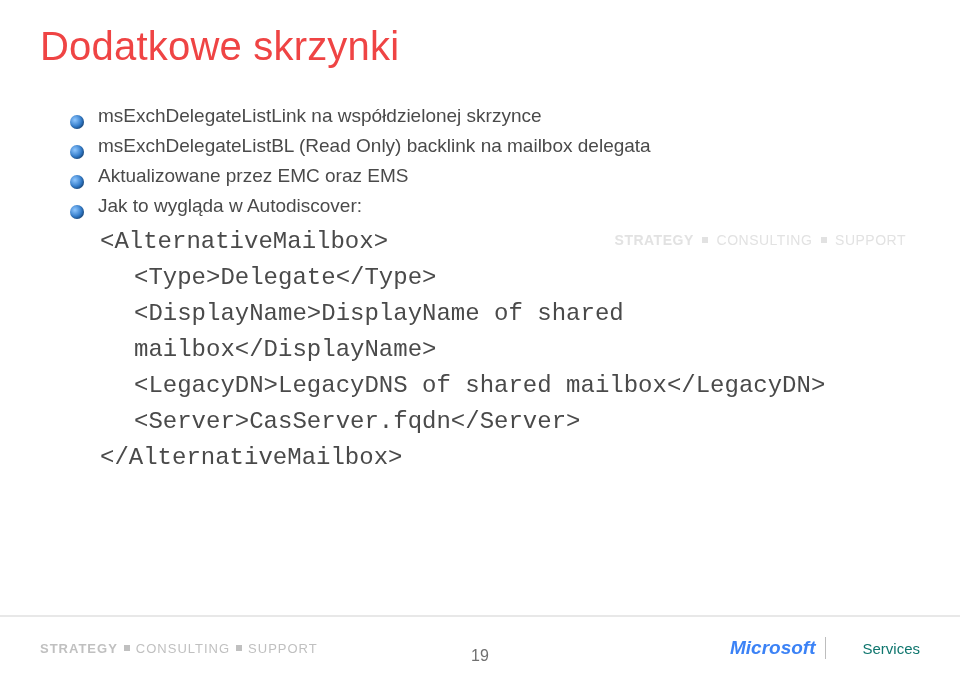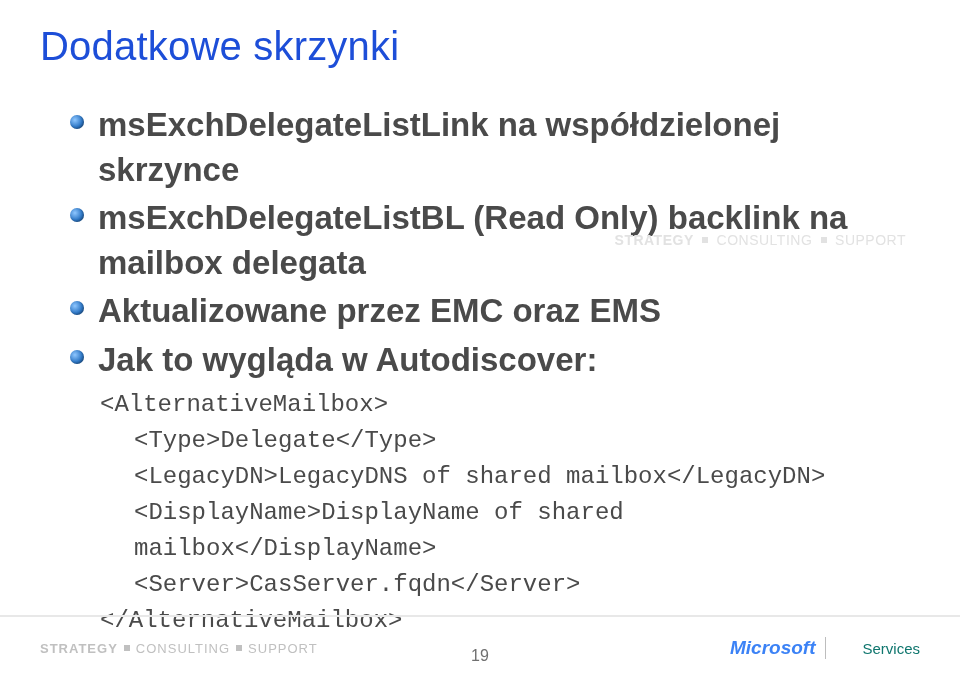--- a/index.html
+++ b/index.html
@@ -15,35 +15,35 @@
   .slide {
     width: 960px;
     height: 679px;
     position: relative;
     box-sizing: border-box;
     padding: 24px 40px 0 40px;
   }
   .title {
     font-size: 40px;
     font-weight: 300;
-    color: #1d4ed8;
+    color: #ef4444;
     margin: 0 0 34px 0;
     letter-spacing: 0.2px;
   }
   .bullets {
     padding-left: 30px;
   }
   .bullet-row {
     display: flex;
     align-items: flex-start;
-    font-size: 33px;
+    font-size: 19px;
     line-height: 1.35;
     color: #4a4a4a;
     margin-bottom: 4px;
-    font-weight: 700;
+    font-weight: 400;
   }
   .bullet-icon {
     width: 14px;
     height: 14px;
     flex: 0 0 14px;
     margin-top: 12px;
     margin-right: 14px;
     border-radius: 50%;
     background: radial-gradient(circle at 35% 35%, #8fc7ff 0%, #2f78c6 55%, #1a4d86 100%);
     box-shadow: inset -1px -1px 2px rgba(0,0,0,0.25);
@@ -152,22 +152,22 @@
     </div>
     <div class="bullet-row">
       <span class="bullet-icon"></span>
       <span>Jak to wygląda w Autodiscover:</span>
     </div>
   </div>
 
   <div class="code-block">
     <div>&lt;AlternativeMailbox&gt;</div>
     <div class="code-indent">&lt;Type&gt;Delegate&lt;/Type&gt;</div>
+    <div class="code-indent">&lt;DisplayName&gt;DisplayName of shared mailbox&lt;/DisplayName&gt;</div>
     <div class="code-indent">&lt;LegacyDN&gt;LegacyDNS of shared mailbox&lt;/LegacyDN&gt;</div>
-    <div class="code-indent">&lt;DisplayName&gt;DisplayName of shared mailbox&lt;/DisplayName&gt;</div>
     <div class="code-indent">&lt;Server&gt;CasServer.fqdn&lt;/Server&gt;</div>
     <div>&lt;/AlternativeMailbox&gt;</div>
   </div>
 
   <div class="watermark">
     <span class="wm-bold">STRATEGY</span>
     <span class="wm-sq"></span>
     <span>CONSULTING</span>
     <span class="wm-sq"></span>
     <span>SUPPORT</span>

